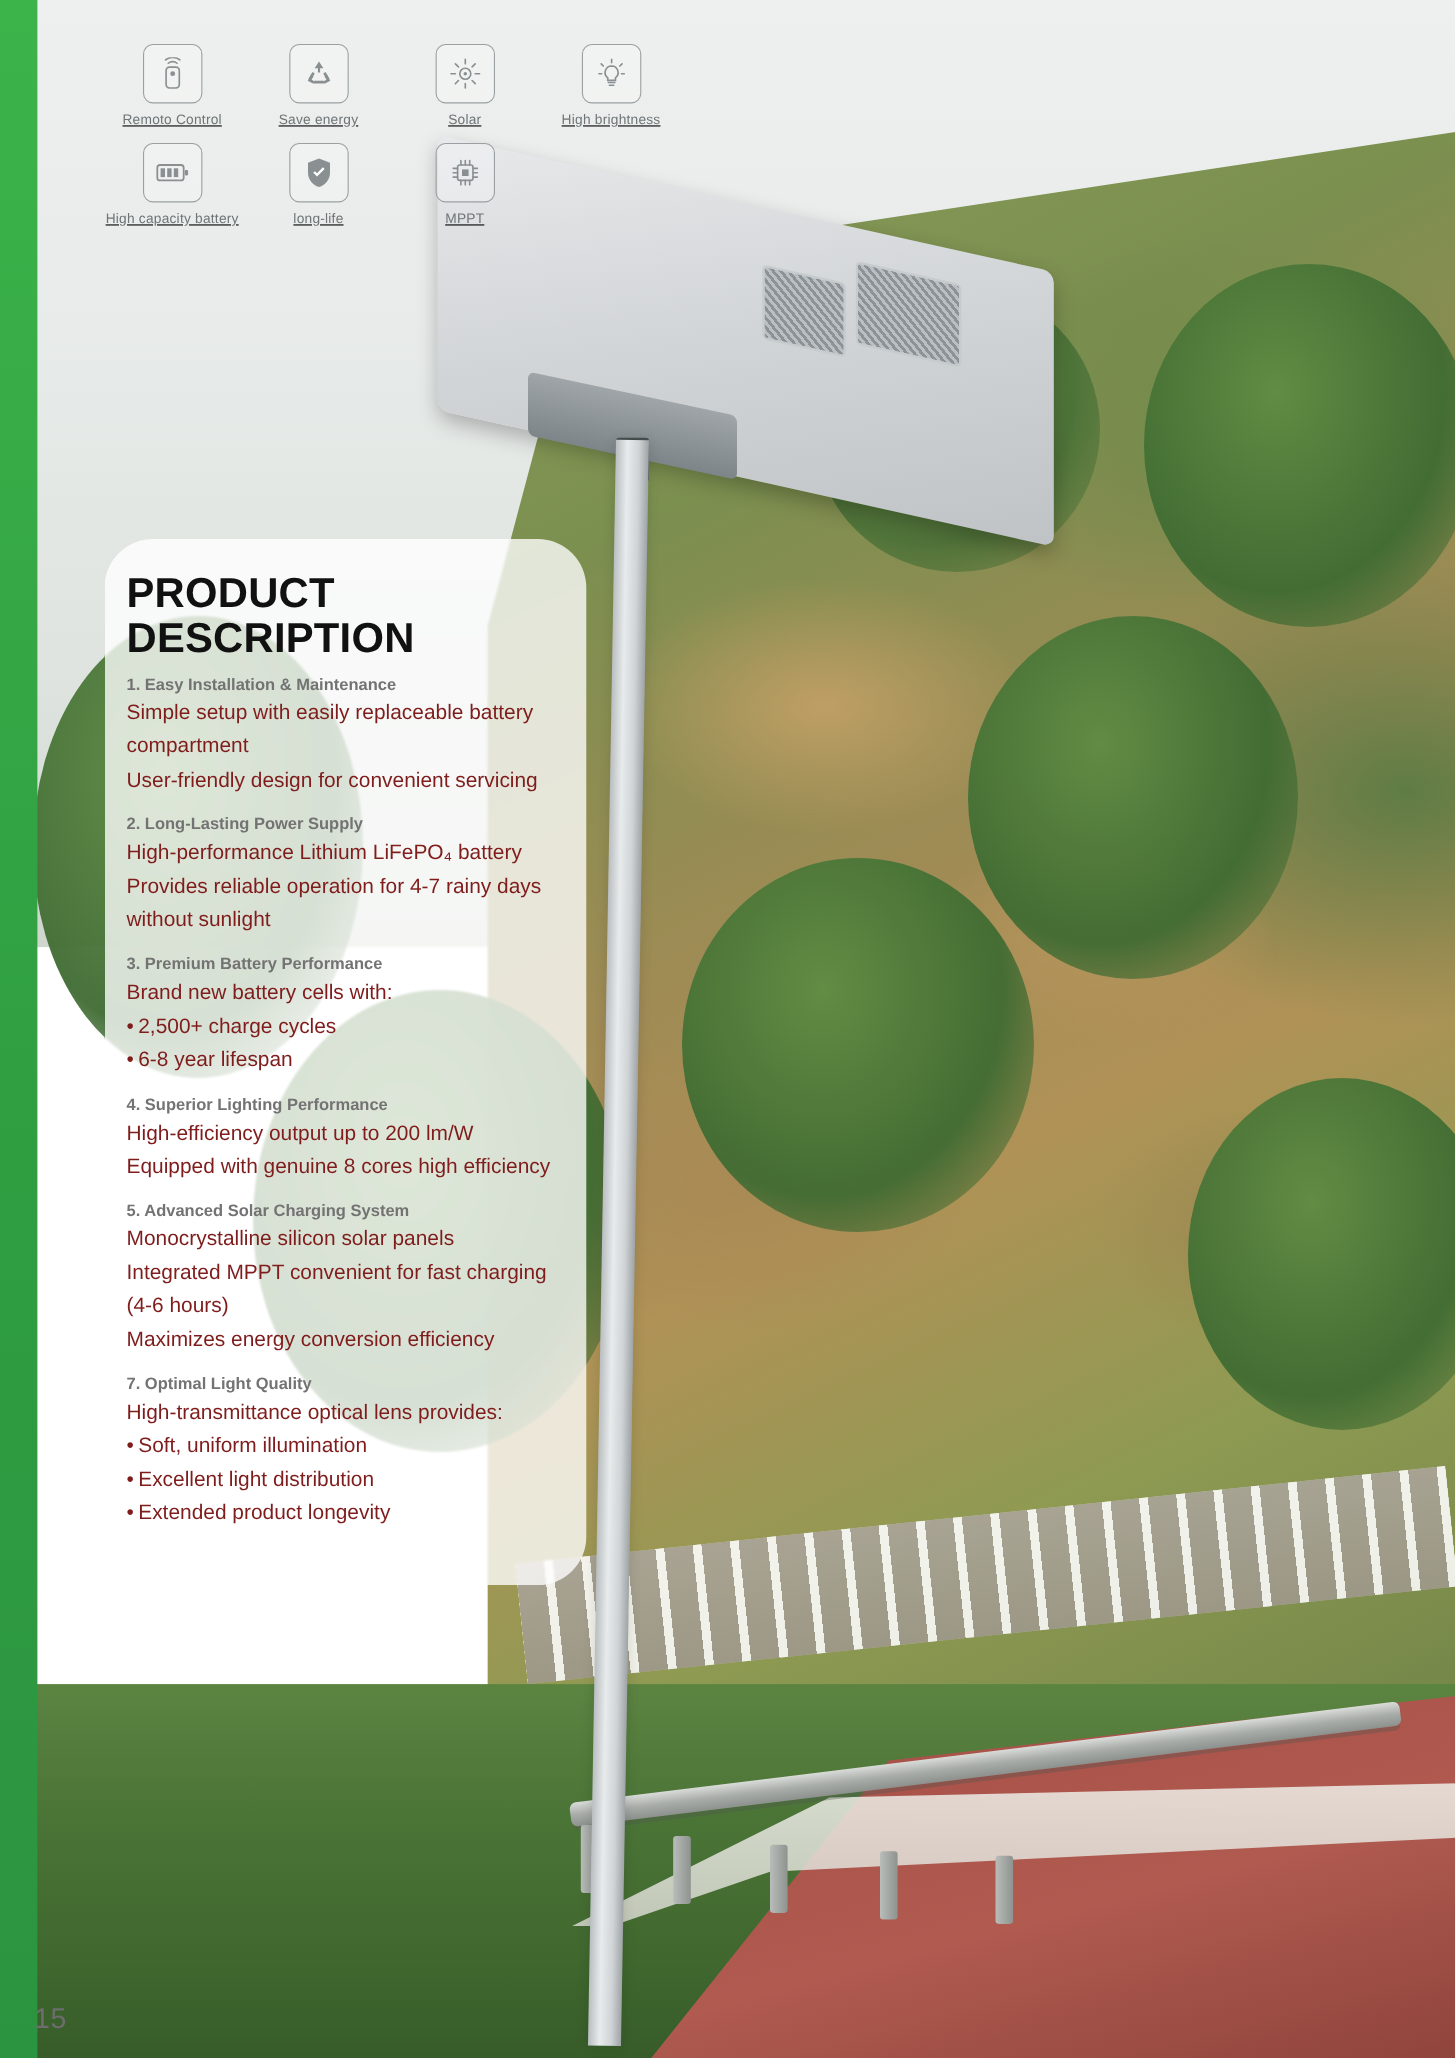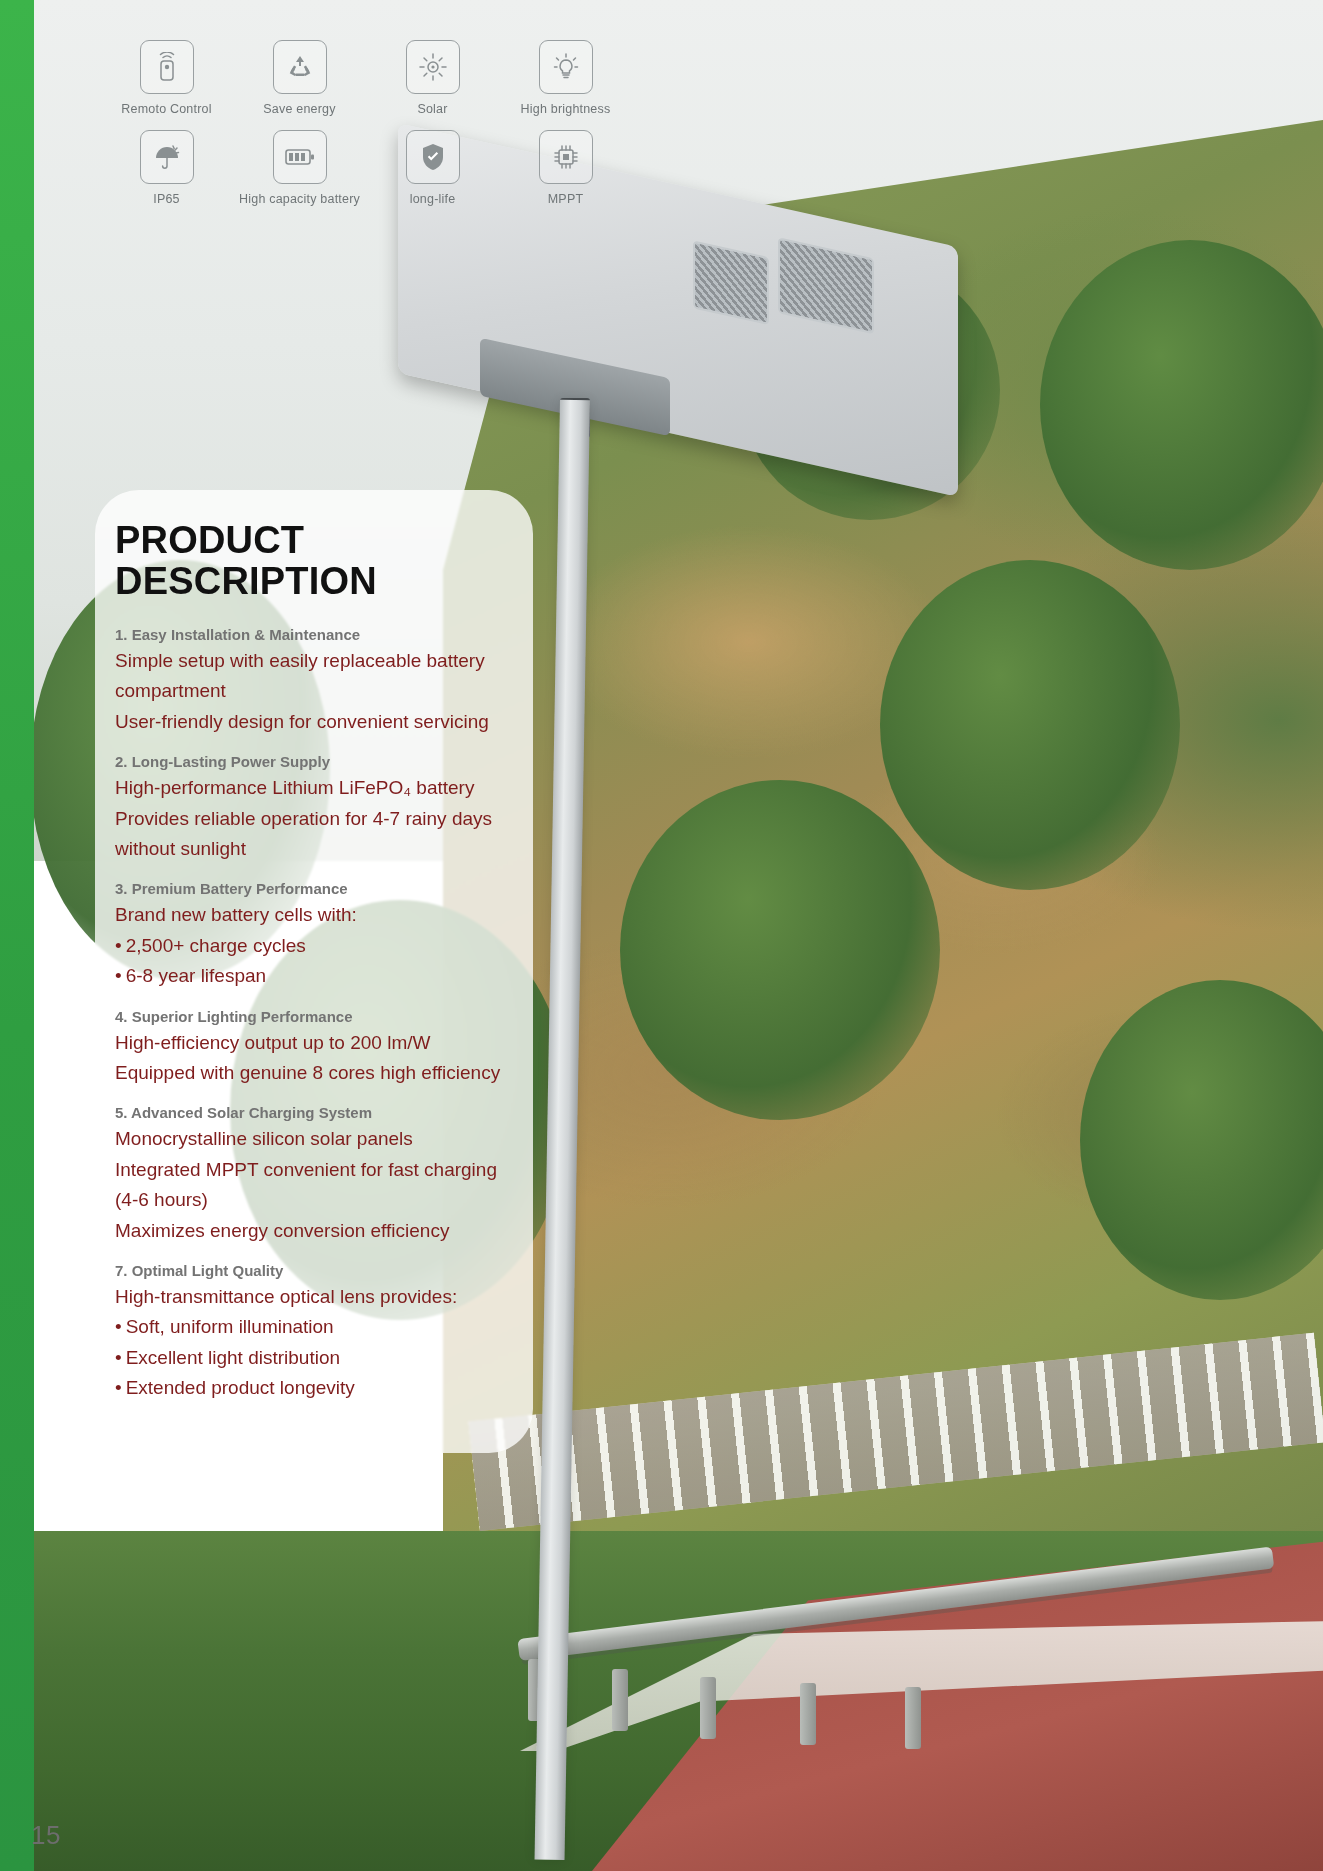--- a/index.html
+++ b/index.html
@@ -206,24 +206,25 @@
     top: 398px;
     width: 30px;
     height: 40px;
     background: #4a4f52;
     border-radius: 3px;
   }
 
   
   .icon-strip {
     position: absolute;
-    left: 100px;
+    left: 90px;
     top: 40px;
     width: 560px;
     z-index: 6;
+    text-decoration: underline;
   }
   .icon-row {
     display: flex;
   }
   .icon-cell {
     width: 133px;
     text-align: center;
   }
   .icon-box {
     width: 52px;
@@ -255,21 +256,21 @@
     background: rgba(255,255,255,.78);
     border-radius: 44px;
     z-index: 6;
     backdrop-filter: blur(1px);
   }
   .desc-title {
     font-size: 38px;
     font-weight: bold;
     color: #111;
     line-height: 1.08;
-    margin: 0 0 24px 0;
+    margin: 0 0 12px 0;
     letter-spacing: .2px;
   }
   .sec {
     margin-bottom: 16px;
   }
   .sec-head {
     font-size: 15px;
     font-weight: bold;
     color: #737373;
     margin-bottom: 3px;
@@ -376,30 +377,20 @@
             <path d="M14 2v3M4.5 6l2 2M23.5 6l-2 2M2.5 15h2.5M23 15h2.5"></path>
           </svg>
         </div>
         <div class="icon-label">High brightness</div>
       </div>
 
     </div>
 
     <div class="icon-row second">
 
-      <div class="icon-cell">
-        <div class="icon-box">
-          <svg width="30" height="30" viewBox="0 0 30 30" fill="none" stroke="#8a9092" stroke-width="1.5" stroke-linecap="round">
-            <path d="M4 16a11 11 0 0 1 22 0z" fill="#8a9092" stroke="none"></path>
-            <path d="M15 16v8a2.2 2.2 0 0 1-4.4 0"></path>
-            <path d="M21 4l1.2 2.6M25 6l-1.8 2M26.5 10.5l-2.6.6"></path>
-          </svg>
-        </div>
-        <div class="icon-label">IP65</div>
-      </div>
 
       <div class="icon-cell">
         <div class="icon-box">
           <svg width="32" height="22" viewBox="0 0 32 22" fill="none" stroke="#8a9092" stroke-width="1.6">
             <rect x="2" y="4" width="24" height="14" rx="2.5"></rect>
             <rect x="27" y="8.5" width="3" height="5" rx="1" fill="#8a9092" stroke="none"></rect>
             <rect x="5" y="7" width="4" height="8" fill="#8a9092" stroke="none"></rect>
             <rect x="11" y="7" width="4" height="8" fill="#8a9092" stroke="none"></rect>
             <rect x="17" y="7" width="4" height="8" fill="#8a9092" stroke="none"></rect>
           </svg>

